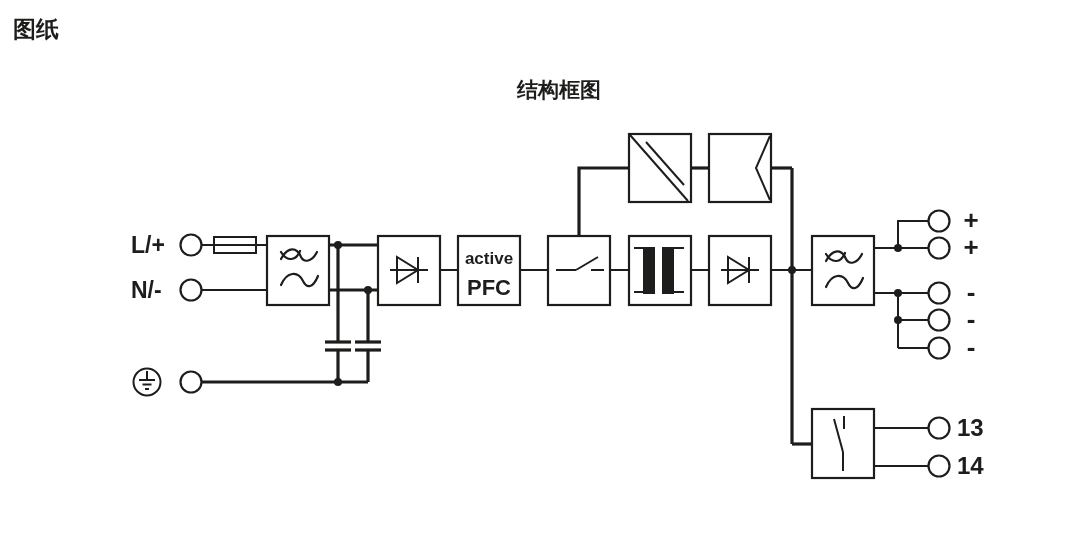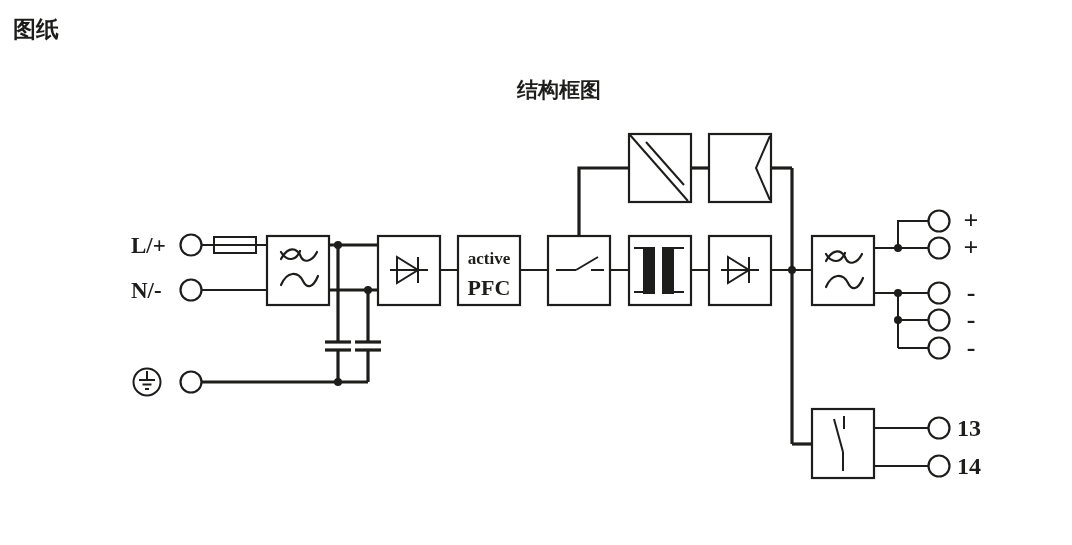--- a/index.html
+++ b/index.html
@@ -1,18 +1,18 @@
 <!DOCTYPE html>
 <html><head>
 <meta charset="utf-8">
 <style>
   html,body { margin:0; padding:0; background:#ffffff; }
   .canvas {
     position:relative; width:1072px; height:545px; background:#ffffff; overflow:hidden;
-    font-family:Liberation Serif, serif;
+    font-family:Liberation Sans, sans-serif;
   }
   svg { display:block; }
   .w2   { stroke:#1d1d1b; stroke-width:2;   fill:none; stroke-linecap:butt; }
   .w3   { stroke:#1d1d1b; stroke-width:3.2; fill:none; stroke-linecap:butt; }
   .blk  { stroke:#1d1d1b; stroke-width:2.2; fill:#ffffff; }
   .sym  { stroke:#1d1d1b; stroke-width:2.2; fill:none; stroke-linecap:round; }
   .sym2 { stroke:#1d1d1b; stroke-width:2;   fill:none; stroke-linecap:butt; }
   .dot  { fill:#1d1d1b; stroke:none; }
   .bar  { fill:#1d1d1b; stroke:none; }
   .term { stroke:#1d1d1b; stroke-width:2.2; fill:#ffffff; }

